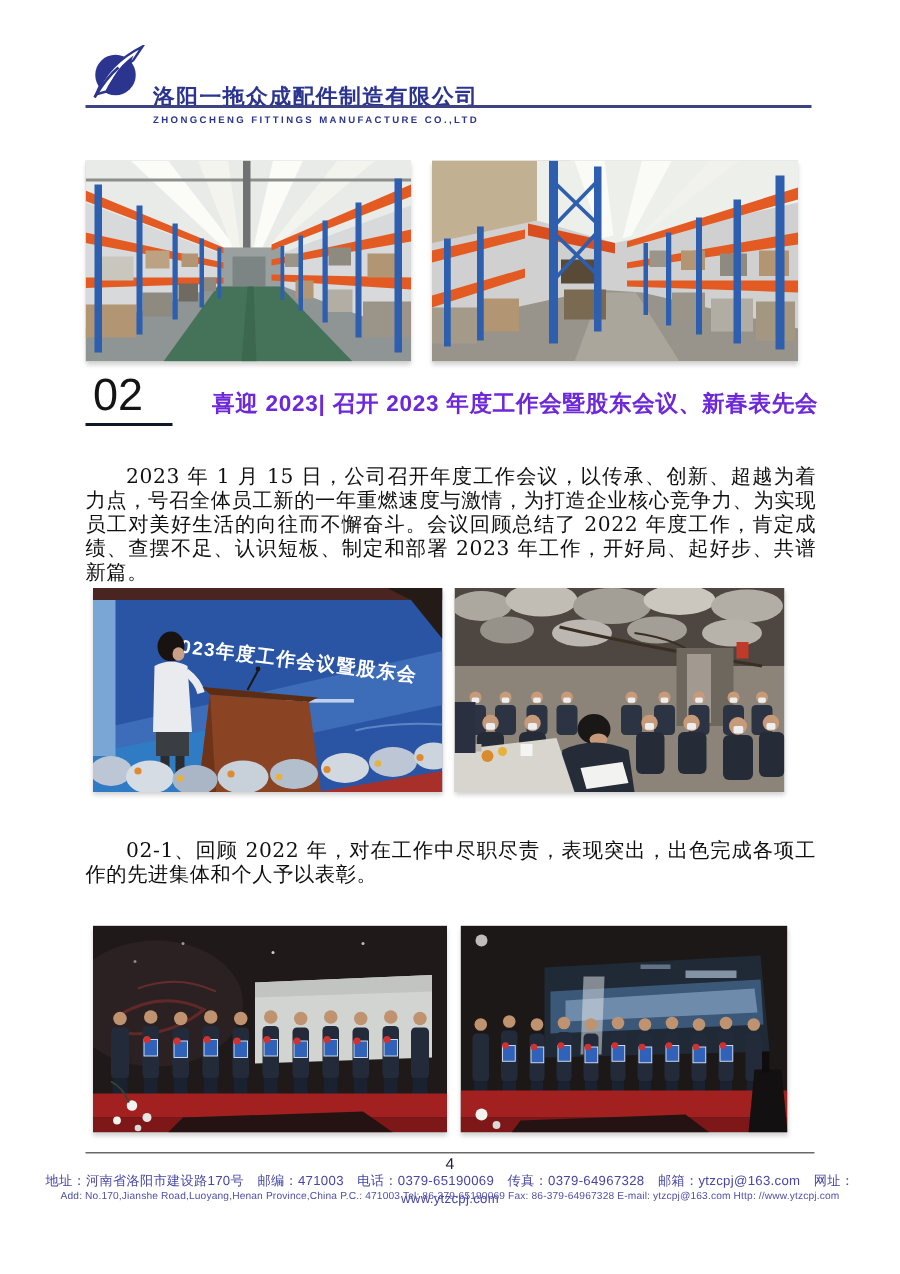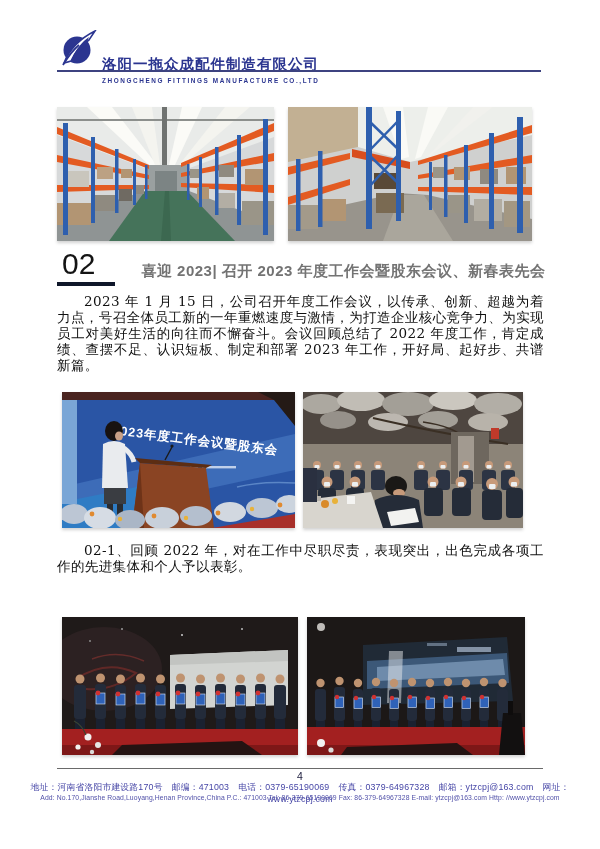--- a/index.html
+++ b/index.html
@@ -29,30 +29,30 @@
   
   .photo { box-shadow:0 2px 3px rgba(0,0,0,.18); background:#ddd; overflow:hidden; flex:none; }
   .photo svg { display:block; }
   .row1 { position:absolute; left:57px; top:107px; display:flex; gap:14px; }
   .row2 { position:absolute; left:62px; top:392px; display:flex; gap:8px; }
   .row3 { position:absolute; left:62px; top:617px; display:flex; gap:9px; }
   
   .sec2-head { position:absolute; left:57px; top:249px; display:flex; align-items:flex-end; }
   .sec2-num {
     font-size:30px; color:#141414; font-weight:500;
-    border-bottom:4px solid #0f172a; padding:0 20px 3px 5px; line-height:30px;
+    border-bottom:2px solid #0f172a; padding:0 20px 3px 5px; line-height:30px;
   }
   .sec2-title {
     margin-left:26px; padding-bottom:5px;
-    font-size:15px; font-weight:bold; color:#737373; letter-spacing:0.5px;
+    font-size:15px; font-weight:bold; color:#6d28d9; letter-spacing:0.5px;
   }
   .para {
     position:absolute; left:57px; width:487px;
     font-family:"DejaVu Serif", serif; font-size:13.5px; color:#101010;
-    line-height:15.9px; text-align:justify; text-indent:2em; letter-spacing:0.4px;
+    line-height:15.9px; text-align:justify; text-indent:2em; letter-spacing:0.4px;margin-top:17px;
   }
   .para1 { top:294px; }
   .para2 { top:543px; }
   
   .footer-rule { position:absolute; left:57px; top:768px; width:486px; height:1px; background:#6a6a6a; }
   .page-num { position:absolute; left:0; top:770px; width:600px; text-align:center; font-size:10.5px; color:#202040; }
   .footer-cn {
     position:absolute; left:0; top:782px; width:600px; text-align:center;
     font-size:8.8px; color:#4646a6; letter-spacing:0.2px;
   }

